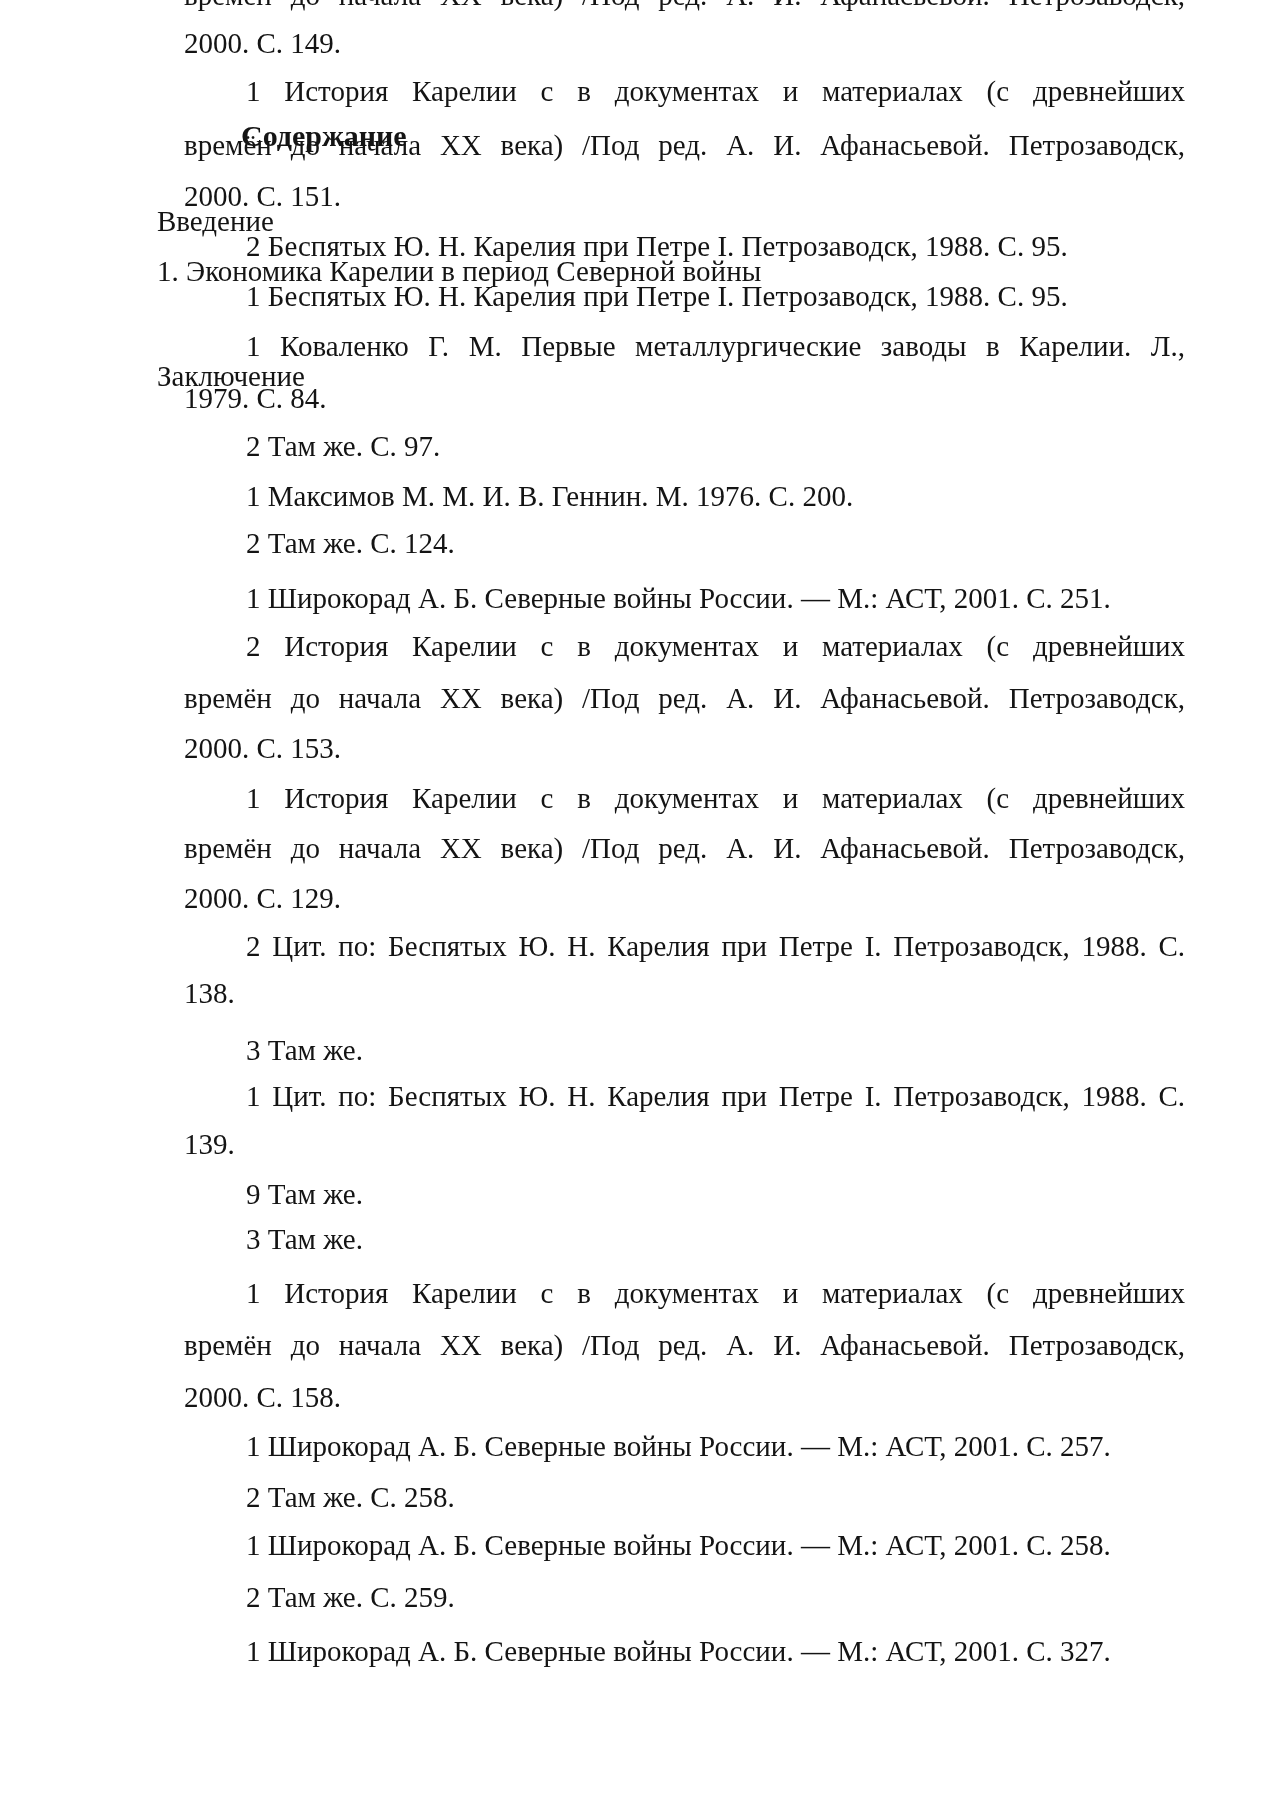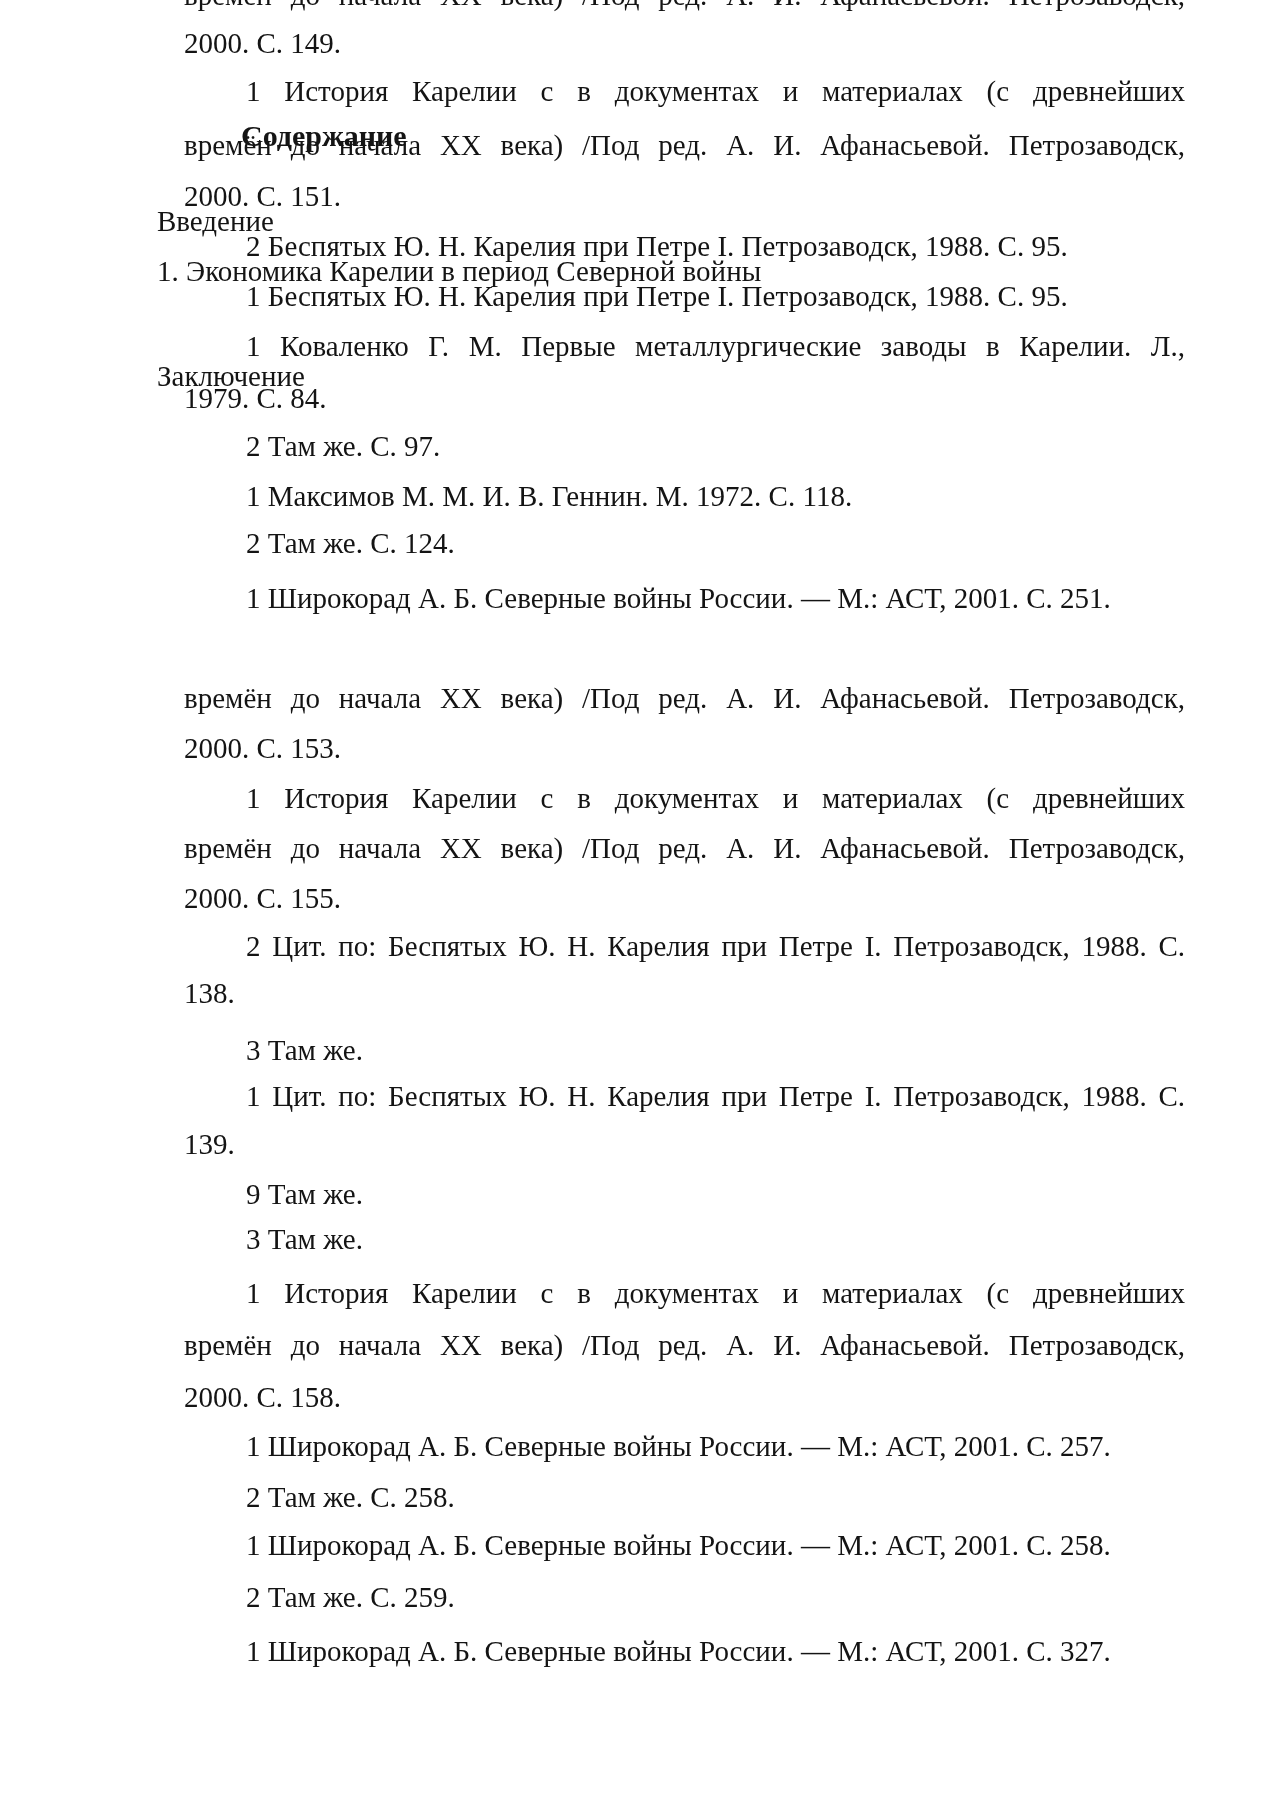--- a/index.html
+++ b/index.html
@@ -51,28 +51,29 @@
 
   <div class="ln toc" style="top:205px">Введение</div>
   <div class="ln fn" style="top:230px">2 Беспятых Ю. Н. Карелия при Петре I. Петрозаводск, 1988. С. 95.</div>
   <div class="ln toc" style="top:255px">1. Экономика Карелии в период Северной войны</div>
   <div class="ln fn" style="top:280px">1 Беспятых Ю. Н. Карелия при Петре I. Петрозаводск, 1988. С. 95.</div>
   <div class="ln fn j" style="top:330px">1 Коваленко Г. М. Первые металлургические заводы в Карелии. Л.,</div>
   <div class="ln toc" style="top:360px">Заключение</div>
   <div class="ln cont" style="top:382px">1979. С. 84.</div>
 
   <div class="ln fn" style="top:430px">2 Там же. С. 97.</div>
-  <div class="ln fn" style="top:480px">1 Максимов М. М. И. В. Геннин. М. 1972. С. 118.</div>
+  <div class="ln fn" style="top:480px">1 Максимов М. М. И. В. Геннин. М. 1976. С. 200.</div>
   <div class="ln fn" style="top:527px">2 Там же. С. 124.</div>
   <div class="ln fn" style="top:582px">1 Широкорад А. Б. Северные войны России. — М.: АСТ, 2001. С. 251.</div>
+  <div class="ln fn j" style="top:630px">2 История Карелии  с в документах и материалах (с древнейших</div>
   <div class="ln cont j" style="top:682px">времён до начала XX века) /Под ред. А. И. Афанасьевой. Петрозаводск,</div>
   <div class="ln cont" style="top:732px">2000. С. 153.</div>
   <div class="ln fn j" style="top:782px">1 История Карелии  с в документах и материалах (с древнейших</div>
   <div class="ln cont j" style="top:832px">времён до начала XX века) /Под ред. А. И. Афанасьевой. Петрозаводск,</div>
-  <div class="ln cont" style="top:882px">2000. С. 155.</div>
+  <div class="ln cont" style="top:882px">2000. С. 129.</div>
   <div class="ln fn j" style="top:930px">2 Цит. по: Беспятых Ю. Н. Карелия при Петре I. Петрозаводск, 1988. С.</div>
   <div class="ln cont" style="top:977px">138.</div>
   <div class="ln fn" style="top:1034px">3 Там же.</div>
   <div class="ln fn j" style="top:1080px">1 Цит. по: Беспятых Ю. Н. Карелия при Петре I. Петрозаводск, 1988. С.</div>
   <div class="ln cont" style="top:1128px">139.</div>
   <div class="ln fn" style="top:1178px">9 Там же.</div>
   <div class="ln fn" style="top:1223px">3 Там же.</div>
   <div class="ln fn j" style="top:1277px">1  История Карелии  с в документах и материалах (с древнейших</div>
   <div class="ln cont j" style="top:1329px">времён до начала XX века) /Под ред. А. И. Афанасьевой. Петрозаводск,</div>
   <div class="ln cont" style="top:1381px">2000. С. 158.</div>

